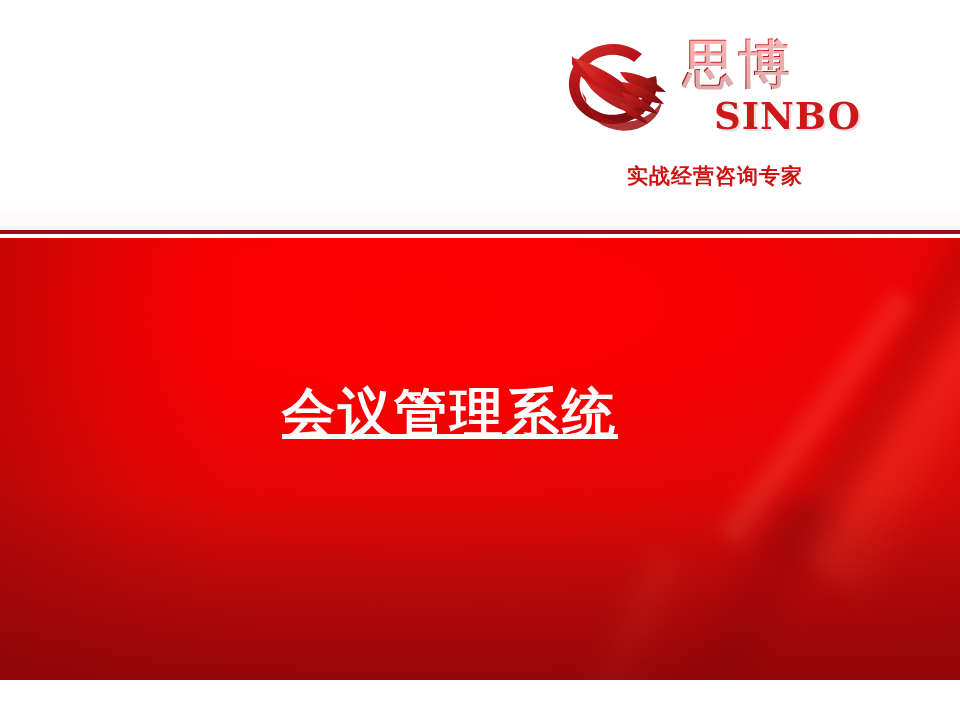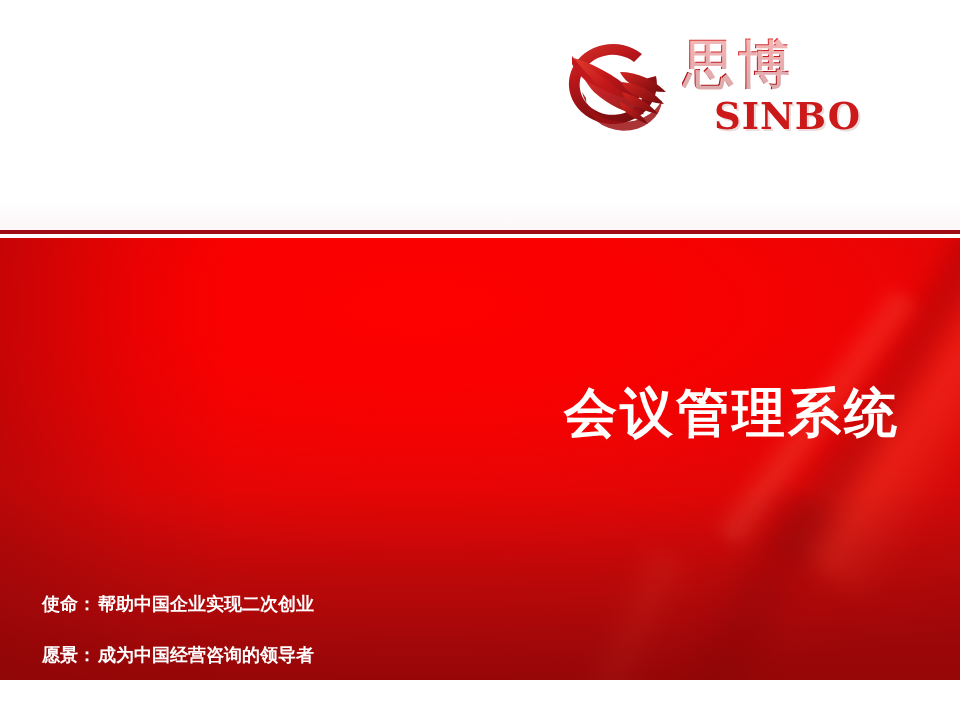--- a/index.html
+++ b/index.html
@@ -205,28 +205,29 @@
     background: linear-gradient(90deg, rgba(255,80,55,0) 0%, rgba(255,95,65,0.18) 50%, rgba(255,80,55,0) 100%);
     filter: blur(9px);
   }
 
   
   .main-title {
     position: absolute;
     left: 0;
     top: 382px;
     width: 900px;
-    text-align: right;
+    text-align: center;
     font-family: "DejaVu Sans", "Liberation Sans", sans-serif;
     font-weight: bold;
     font-size: 53px;
     line-height: 62px;
     letter-spacing: 3px;
     color: #ffffff;
     white-space: nowrap;
+    text-decoration: underline;
   }
 
   
   .statements {
     position: absolute;
     left: 42px;
     top: 592px;
     width: 560px;
   }
   .statement-row {
@@ -284,41 +285,34 @@
           <path d="M60,66 C72,71 82,79 88,88 C78,85 68,79 63,73 C61,70 60,68 60,66 Z" fill="url(#wingGrad)"></path>
 
           <path d="M12,20 C20,30 30,42 42,52 C30,50 18,40 12,28 Z" fill="#c21a1c"></path>
         </svg>
       </div>
 
       <div class="wordmark-cn">思博</div>
 
       <div class="wordmark-en">SINBO</div>
 
+      <div class="tagline">实战经营咨询专家</div>
     </div>
   </div>
 
   <div class="divider-line"></div>
   <div class="divider-gap"></div>
 
   <div class="body-panel">
     <div class="grad-base"></div>
     <div class="streak streak-a"></div>
     <div class="streak streak-b"></div>
     <div class="streak streak-c"></div>
     <div class="streak streak-d"></div>
     <div class="streak streak-e"></div>
     <div class="grad-left"></div>
     <div class="grad-bottom"></div>
   </div>
 
   <div class="main-title">会议管理系统</div>
 
-  <div class="statements">
-    <div class="statement-row">
-      <span class="st-label">使命：</span><span>帮助中国企业实现二次创业</span>
-    </div>
-    <div class="statement-row">
-      <span class="st-label">愿景：</span><span>成为中国经营咨询的领导者</span>
-    </div>
-  </div>
 
 </div>
 
 </body></html>

